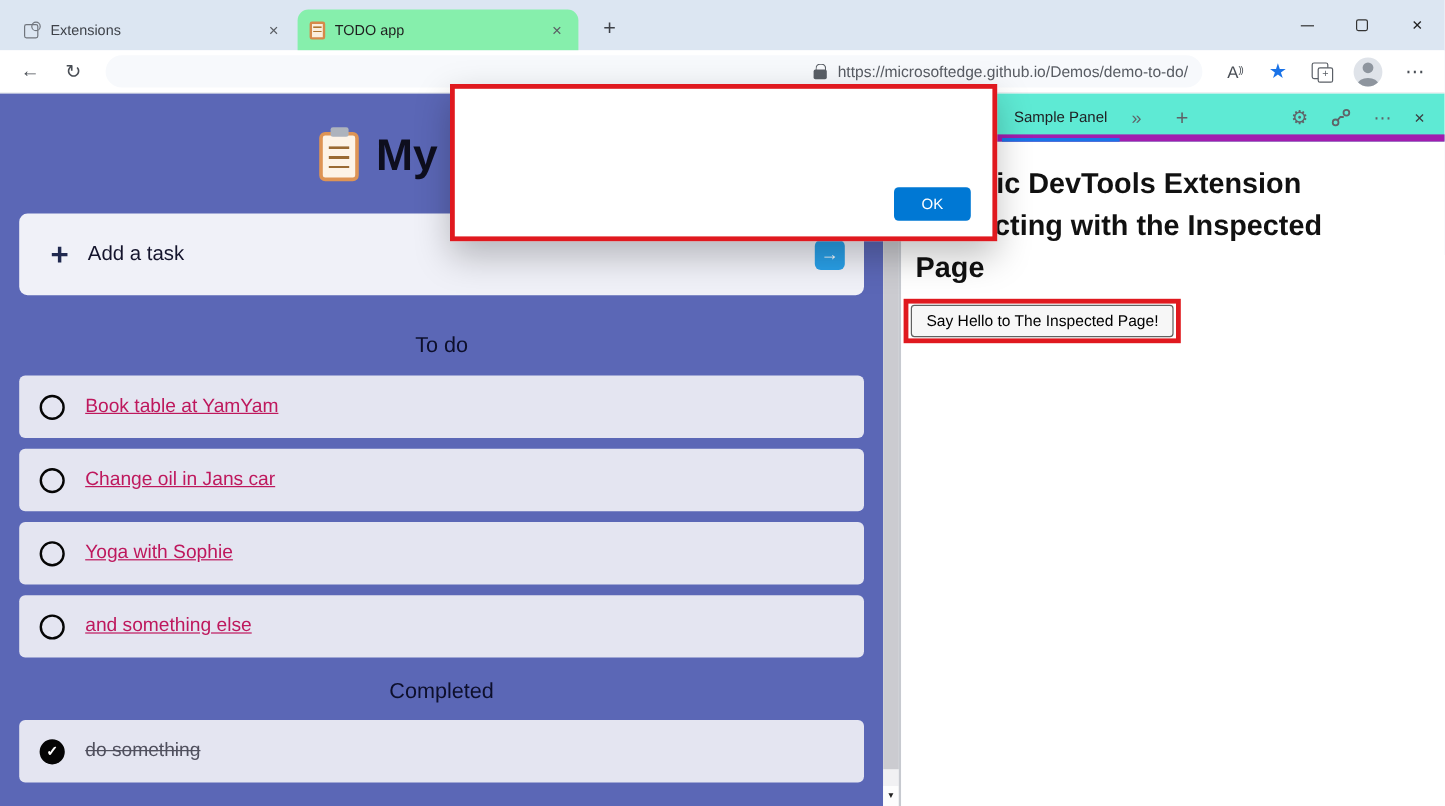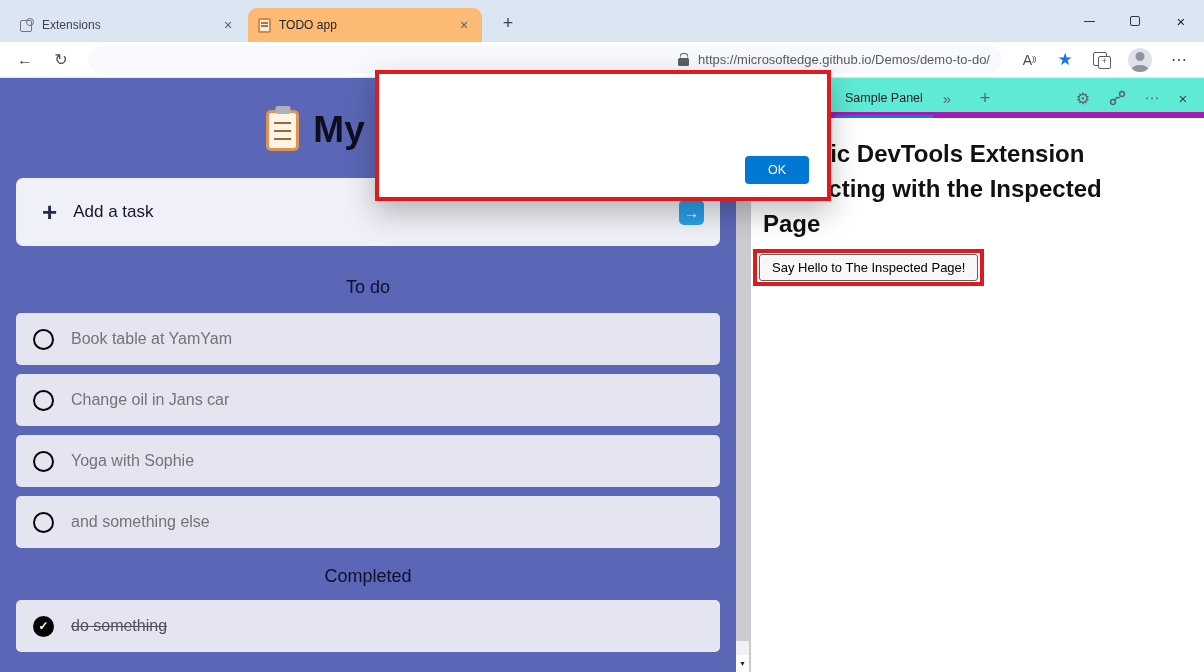--- a/index.html
+++ b/index.html
@@ -3,21 +3,21 @@
 <meta charset="utf-8">
 <style>
   * { margin:0; padding:0; box-sizing:border-box; }
   body { font-family:"Liberation Sans", sans-serif; }
   .window { position:relative; width:1204px; height:672px; background:#fff; overflow:hidden; font-family:"Liberation Sans", sans-serif; }
 
   
   .tabstrip { position:absolute; top:0; left:0; right:0; height:42px; background:#DCE6F2; }
   .tab { position:absolute; bottom:0; height:34px; display:flex; align-items:center; gap:8px; padding:0 10px; font-size:12px; color:#3E4249; cursor:default; }
   .tab-1 { left:10px; width:236px; }
-  .tab-active { left:248px; width:234px; background:#fdba74; border-radius:9px 9px 0 0; color:#1F1F1F; }
+  .tab-active { left:248px; width:234px; background:#86efac; border-radius:9px 9px 0 0; color:#1F1F1F; }
   .tab-label { flex:1; overflow:hidden; white-space:nowrap; }
   .tab-close { font-size:14px; color:#5A5E64; width:16px; text-align:center; }
   .favicon-ext { position:relative; width:14px; height:14px; flex:0 0 14px; }
   .favicon-ext::before { content:""; position:absolute; left:0; bottom:0; width:10px; height:10px; border:1.5px solid #70757D; border-radius:2px; }
   .favicon-ext::after { content:""; position:absolute; right:0; top:0; width:6px; height:6px; border:1.5px solid #70757D; border-radius:50%; }
   .favicon-todo { width:13px; height:15px; background:#FBEEDD; border:2px solid #D6894A; border-radius:2px; position:relative; flex:0 0 13px; }
   .favicon-todo::before { content:""; position:absolute; left:1px; right:1px; top:2px; height:7px;
       background:repeating-linear-gradient(to bottom, #B0762F 0 1.5px, transparent 1.5px 3.5px); }
   .newtab-btn { position:absolute; left:494px; bottom:5px; width:28px; height:28px; display:flex; align-items:center; justify-content:center; font-size:18px; color:#3E4249; border-radius:6px; }
   .win-controls { position:absolute; right:0; top:0; height:42px; display:flex; }
@@ -53,21 +53,21 @@
   .todo-title { font-size:37px; font-weight:bold; color:#0E0E1E; line-height:44px; }
   .add-bar { margin:26px 16px 0; height:68px; background:#F0F1F8; border-radius:7px; display:flex; align-items:center; padding:0 16px 0 26px; }
   .add-plus { font-size:26px; font-weight:bold; color:#20294F; margin-right:16px; line-height:1; }
   .add-label { font-size:17px; color:#14142C;text-align:right; }
   .add-submit { margin-left:auto; width:25px; height:25px; background:#29A0E8; border-radius:5px; display:flex; align-items:center; justify-content:center; color:#fff; font-size:15px; font-weight:bold; }
   .section-heading { margin-top:31px; text-align:center; font-size:18px; color:#0D0F2B; height:22px; }
   .tasks { margin-top:14px; }
   .task-row { margin:0 16px 9px; height:52px; background:#E4E5F1; border-radius:5px; display:flex; align-items:center; padding-left:17px; }
   .task-circle { width:21px; height:21px; border:2.6px solid #050505; border-radius:50%; margin-right:17px; flex:0 0 21px; }
   .task-circle.checked { background:#050505; display:flex; align-items:center; justify-content:center; color:#fff; font-size:12px; font-weight:bold; }
-  .task-label { font-size:16px; color:#737373; }
+  .task-label { font-size:16px; color:#be185d;text-decoration:underline; }
   .task-label.done { color:#50505E; text-decoration:line-through; }
   .completed-heading { margin-top:18px; }
   .completed-row { margin-top:12px; }
 
   
   .page-scrollbar { position:absolute; left:736px; top:78px; width:13px; height:594px; background:#F1F1F3; }
   .scroll-thumb { position:absolute; top:0; left:0; width:13px; height:563px; background:#CBCBD0; }
   .scroll-down { position:absolute; bottom:0; left:0; width:13px; height:17px; background:#FDFDFD; display:flex; align-items:center; justify-content:center; font-size:7px; color:#222; }
   .divider { position:absolute; left:749px; top:78px; width:2px; height:594px; background:#C7CAD0; }
 

